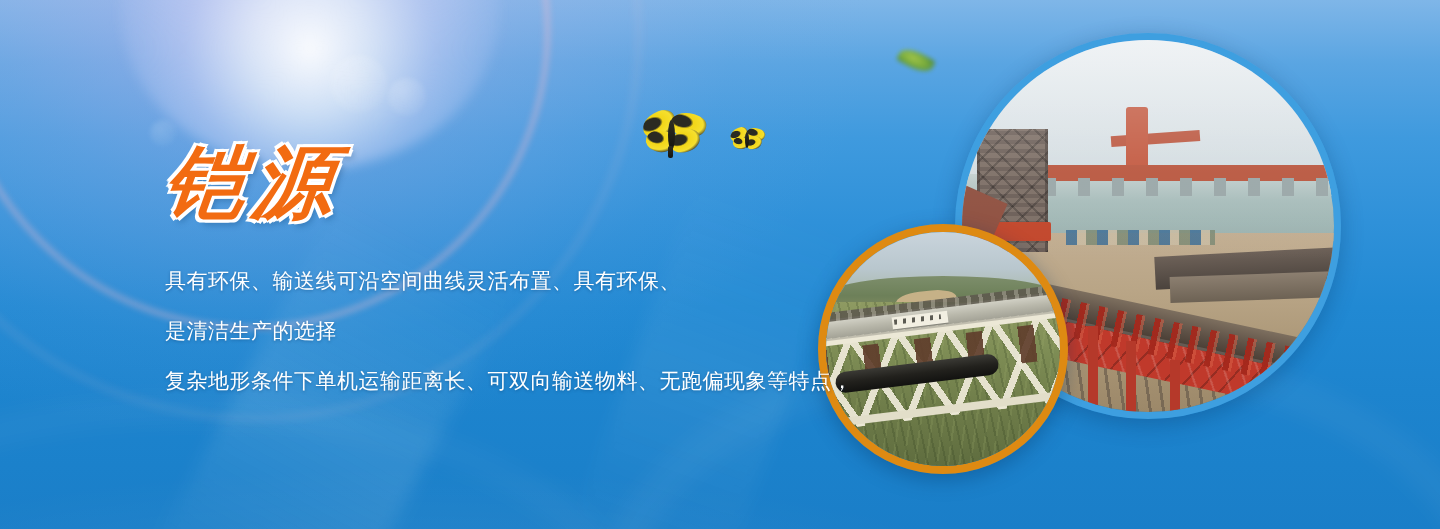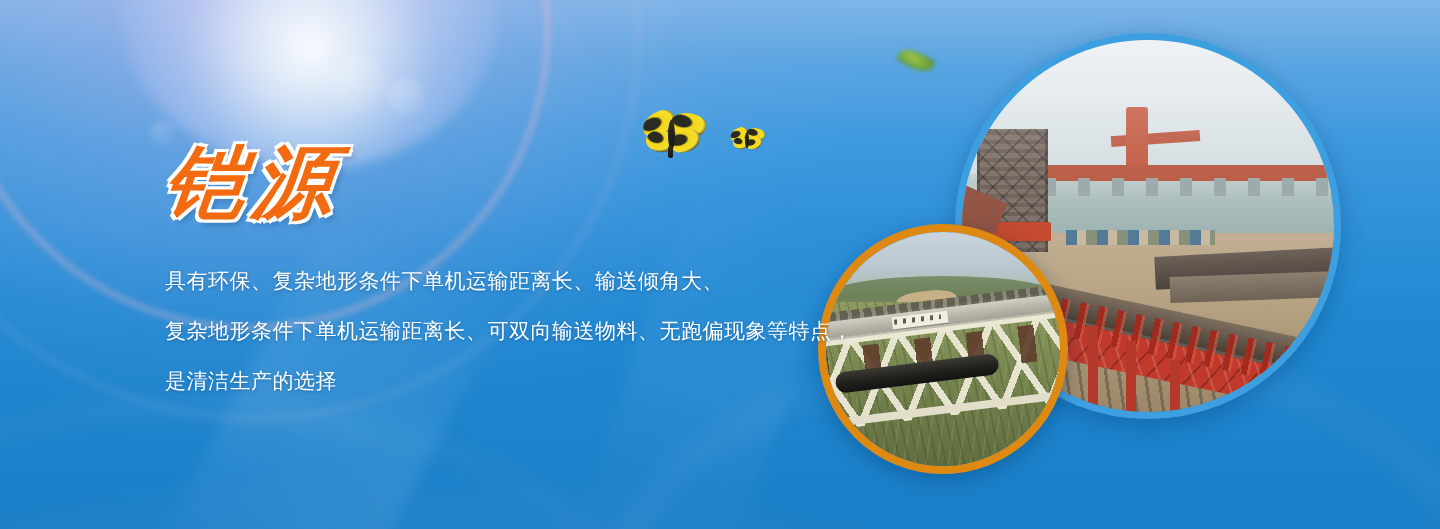--- a/index.html
+++ b/index.html
@@ -480,18 +480,18 @@
     </div>
   </div>
 
   <div class="leaf"></div>
 
   <div class="title-block">
     <div class="brand">铠源</div>
   </div>
 
   <div class="desc">
-    <div class="desc-line">具有环保、复杂地形条件下单机运输距离长、输送倾角大、</div>
+    <div class="desc-line">具有环保、输送线可沿空间曲线灵活布置、具有环保、</div>
+    <div class="desc-line">是清洁生产的选择</div>
     <div class="desc-line">复杂地形条件下单机运输距离长、可双向输送物料、无跑偏现象等特点，</div>
-    <div class="desc-line">是清洁生产的选择</div>
   </div>
 
 </div>
 
 </body></html>

